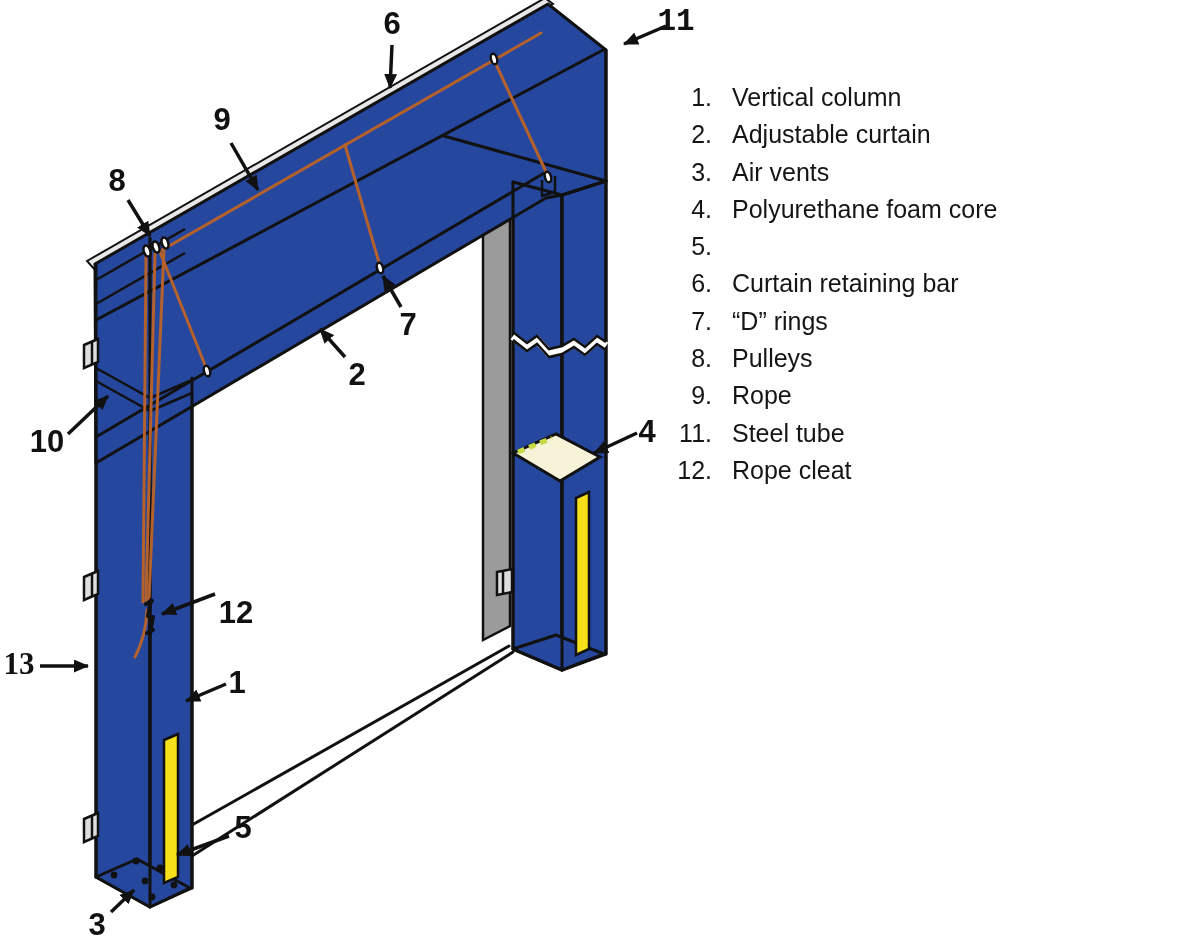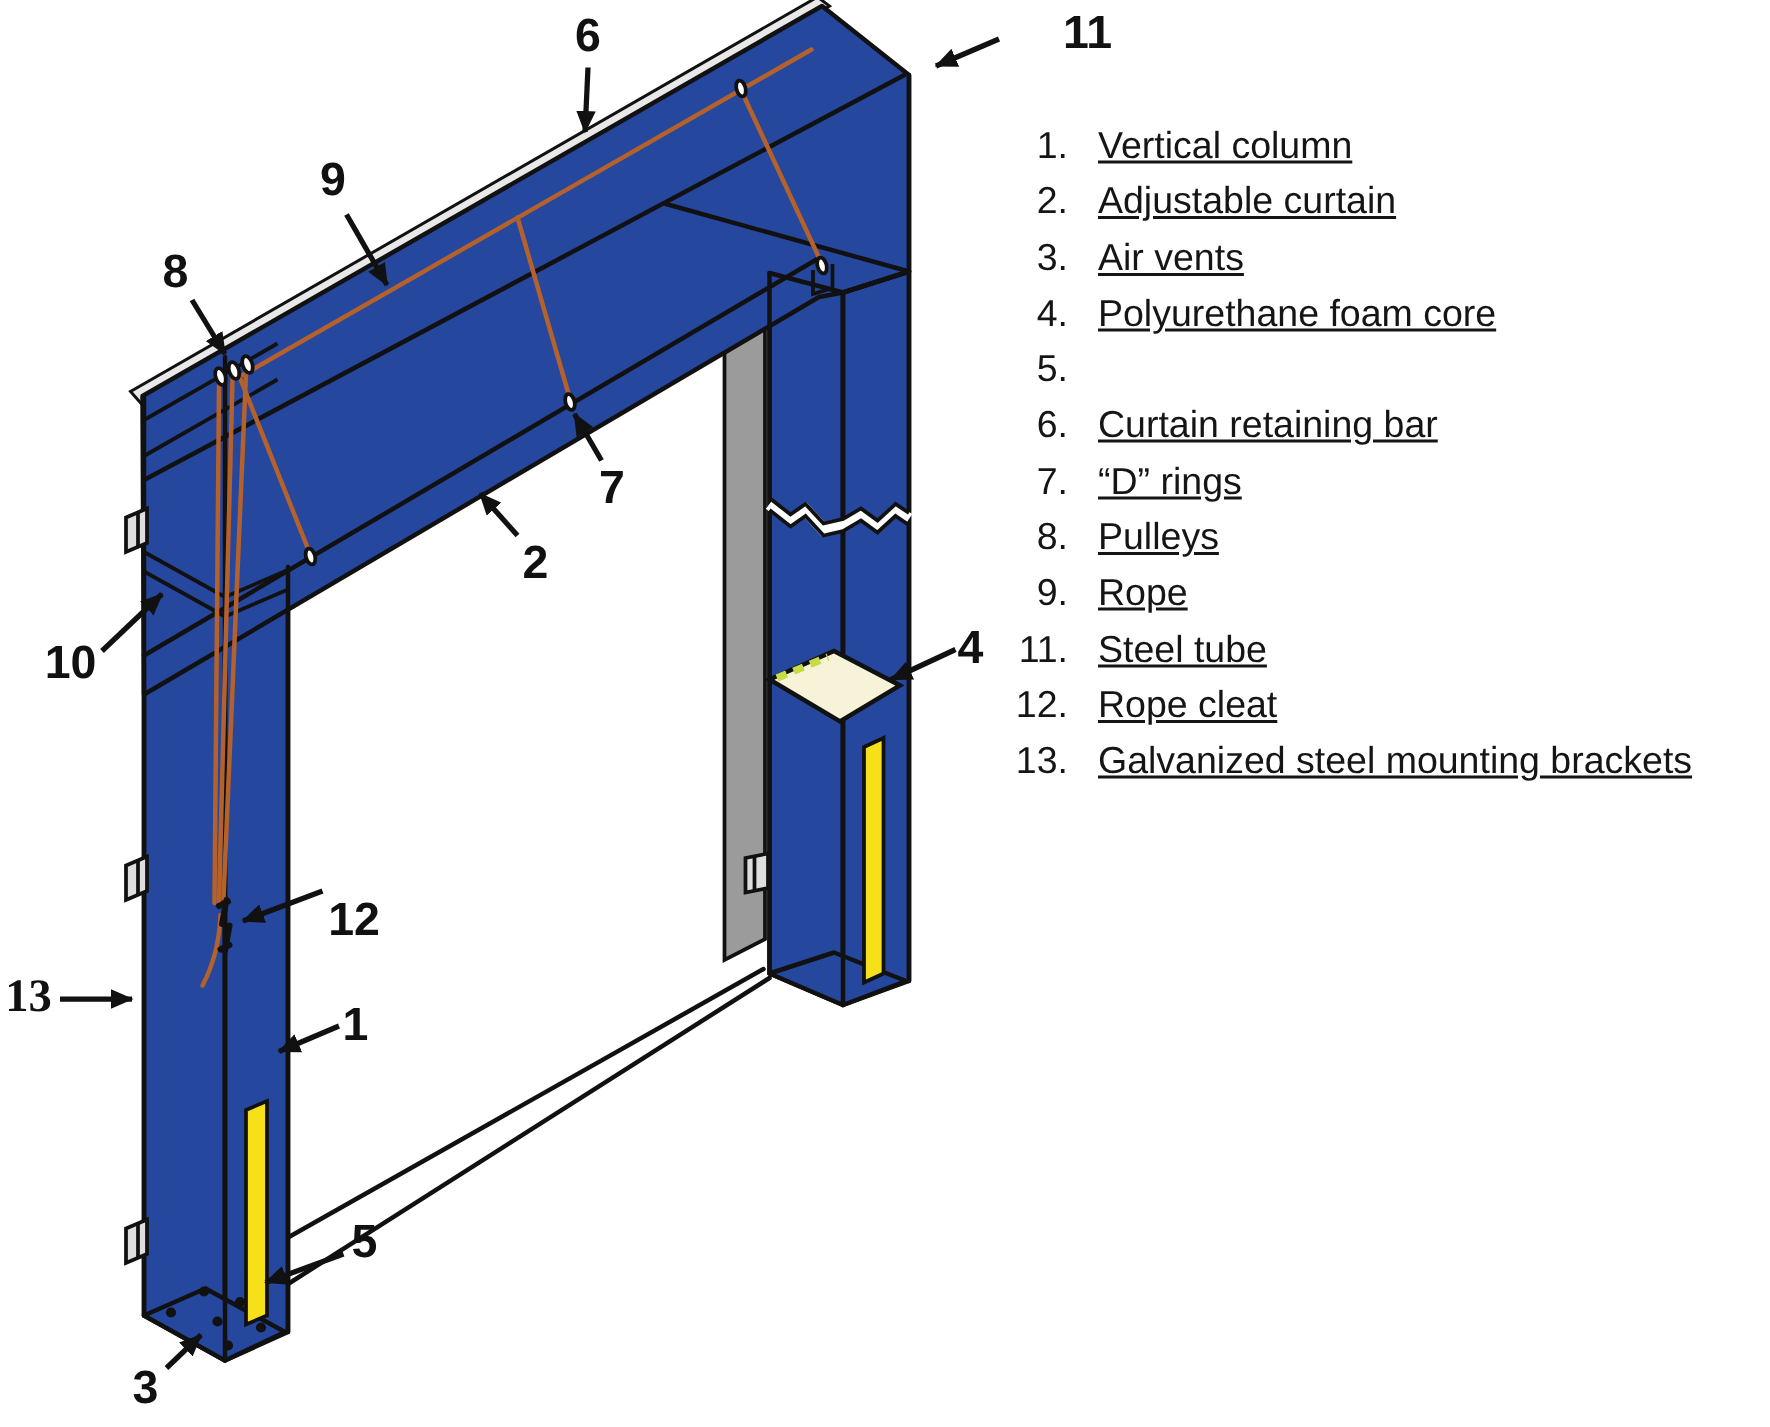--- a/index.html
+++ b/index.html
@@ -16,21 +16,21 @@
   .ln-thin{stroke:var(--line);stroke-width:2.5;fill:none;}
   .rope{stroke:var(--rope);stroke-width:3;fill:none;stroke-linecap:round;}
   .ring{fill:#ffffff;stroke:var(--line);stroke-width:2.5;}
   .clip{fill:var(--line);}
   .arrow{stroke:var(--line);stroke-width:3.5;fill:none;}
   .callout{position:absolute;transform:translateX(-50%);font-weight:bold;font-size:31px;
            color:#111;line-height:1;white-space:nowrap;}
   #legend{position:absolute;left:666px;top:79px;color:#151515;}
   .legend-row{display:flex;height:37.3px;line-height:37.3px;font-size:25px;}
   .legend-num{width:46px;text-align:right;flex:none;}
-  .legend-label{margin-left:20px;white-space:nowrap;text-decoration:underline;}
+  .legend-label{margin-left:20px;white-space:nowrap;}
 </style>
 </head>
 <body>
 
 <div id="stage">
 
 <svg id="diagram-svg" width="1180" height="951" viewBox="0 0 1180 951">
   <defs>
     <marker id="ah" markerWidth="17" markerHeight="13" refX="14" refY="6.5" orient="auto" markerUnits="userSpaceOnUse">
       <path d="M0,0 L15,6.5 L0,13 Z" fill="#111"></path>
@@ -166,21 +166,21 @@
     <line class="arrow" marker-end="url(#ah)" x1="215" y1="594" x2="162" y2="614"></line>
     <line class="arrow" marker-end="url(#ah)" x1="226" y1="684" x2="186" y2="701"></line>
     <line class="arrow" marker-end="url(#ah)" x1="40" y1="666" x2="88" y2="666"></line>
     <line class="arrow" marker-end="url(#ah)" x1="229" y1="836" x2="177" y2="855"></line>
     <line class="arrow" marker-end="url(#ah)" x1="111" y1="912" x2="134" y2="890"></line>
   </g>
 </svg>
 
 <div id="callouts">
       <div class="callout" style="left: 392px; top: 8px;">6</div>
-      <div class="callout" style="left: 725px; top: 6px;">11</div>
+      <div class="callout" style="left: 676px; top: 6px; font-family: Liberation Mono, monospace;">11</div>
       <div class="callout" style="left: 222px; top: 104px;">9</div>
       <div class="callout" style="left: 117px; top: 165px;">8</div>
       <div class="callout" style="left: 408px; top: 309px;">7</div>
       <div class="callout" style="left: 357px; top: 359px;">2</div>
       <div class="callout" style="left: 47px; top: 426px;">10</div>
       <div class="callout" style="left: 647px; top: 416px;">4</div>
       <div class="callout" style="left: 236px; top: 597px;">12</div>
       <div class="callout" style="left: 237px; top: 667px;">1</div>
       <div class="callout" style="left: 19px; top: 648px; font-family: Liberation Serif, serif;">13</div>
       <div class="callout" style="left: 243px; top: 812px;">5</div>
@@ -224,19 +224,15 @@
         <span class="legend-label">Rope</span>
       </div>
       <div class="legend-row">
         <span class="legend-num">11.</span>
         <span class="legend-label">Steel tube</span>
       </div>
       <div class="legend-row">
         <span class="legend-num">12.</span>
         <span class="legend-label">Rope cleat</span>
       </div>
-      <div class="legend-row">
-        <span class="legend-num">13.</span>
-        <span class="legend-label">Galvanized steel mounting brackets</span>
-      </div>
     </div>
 
 </div>
 
 </body></html>

